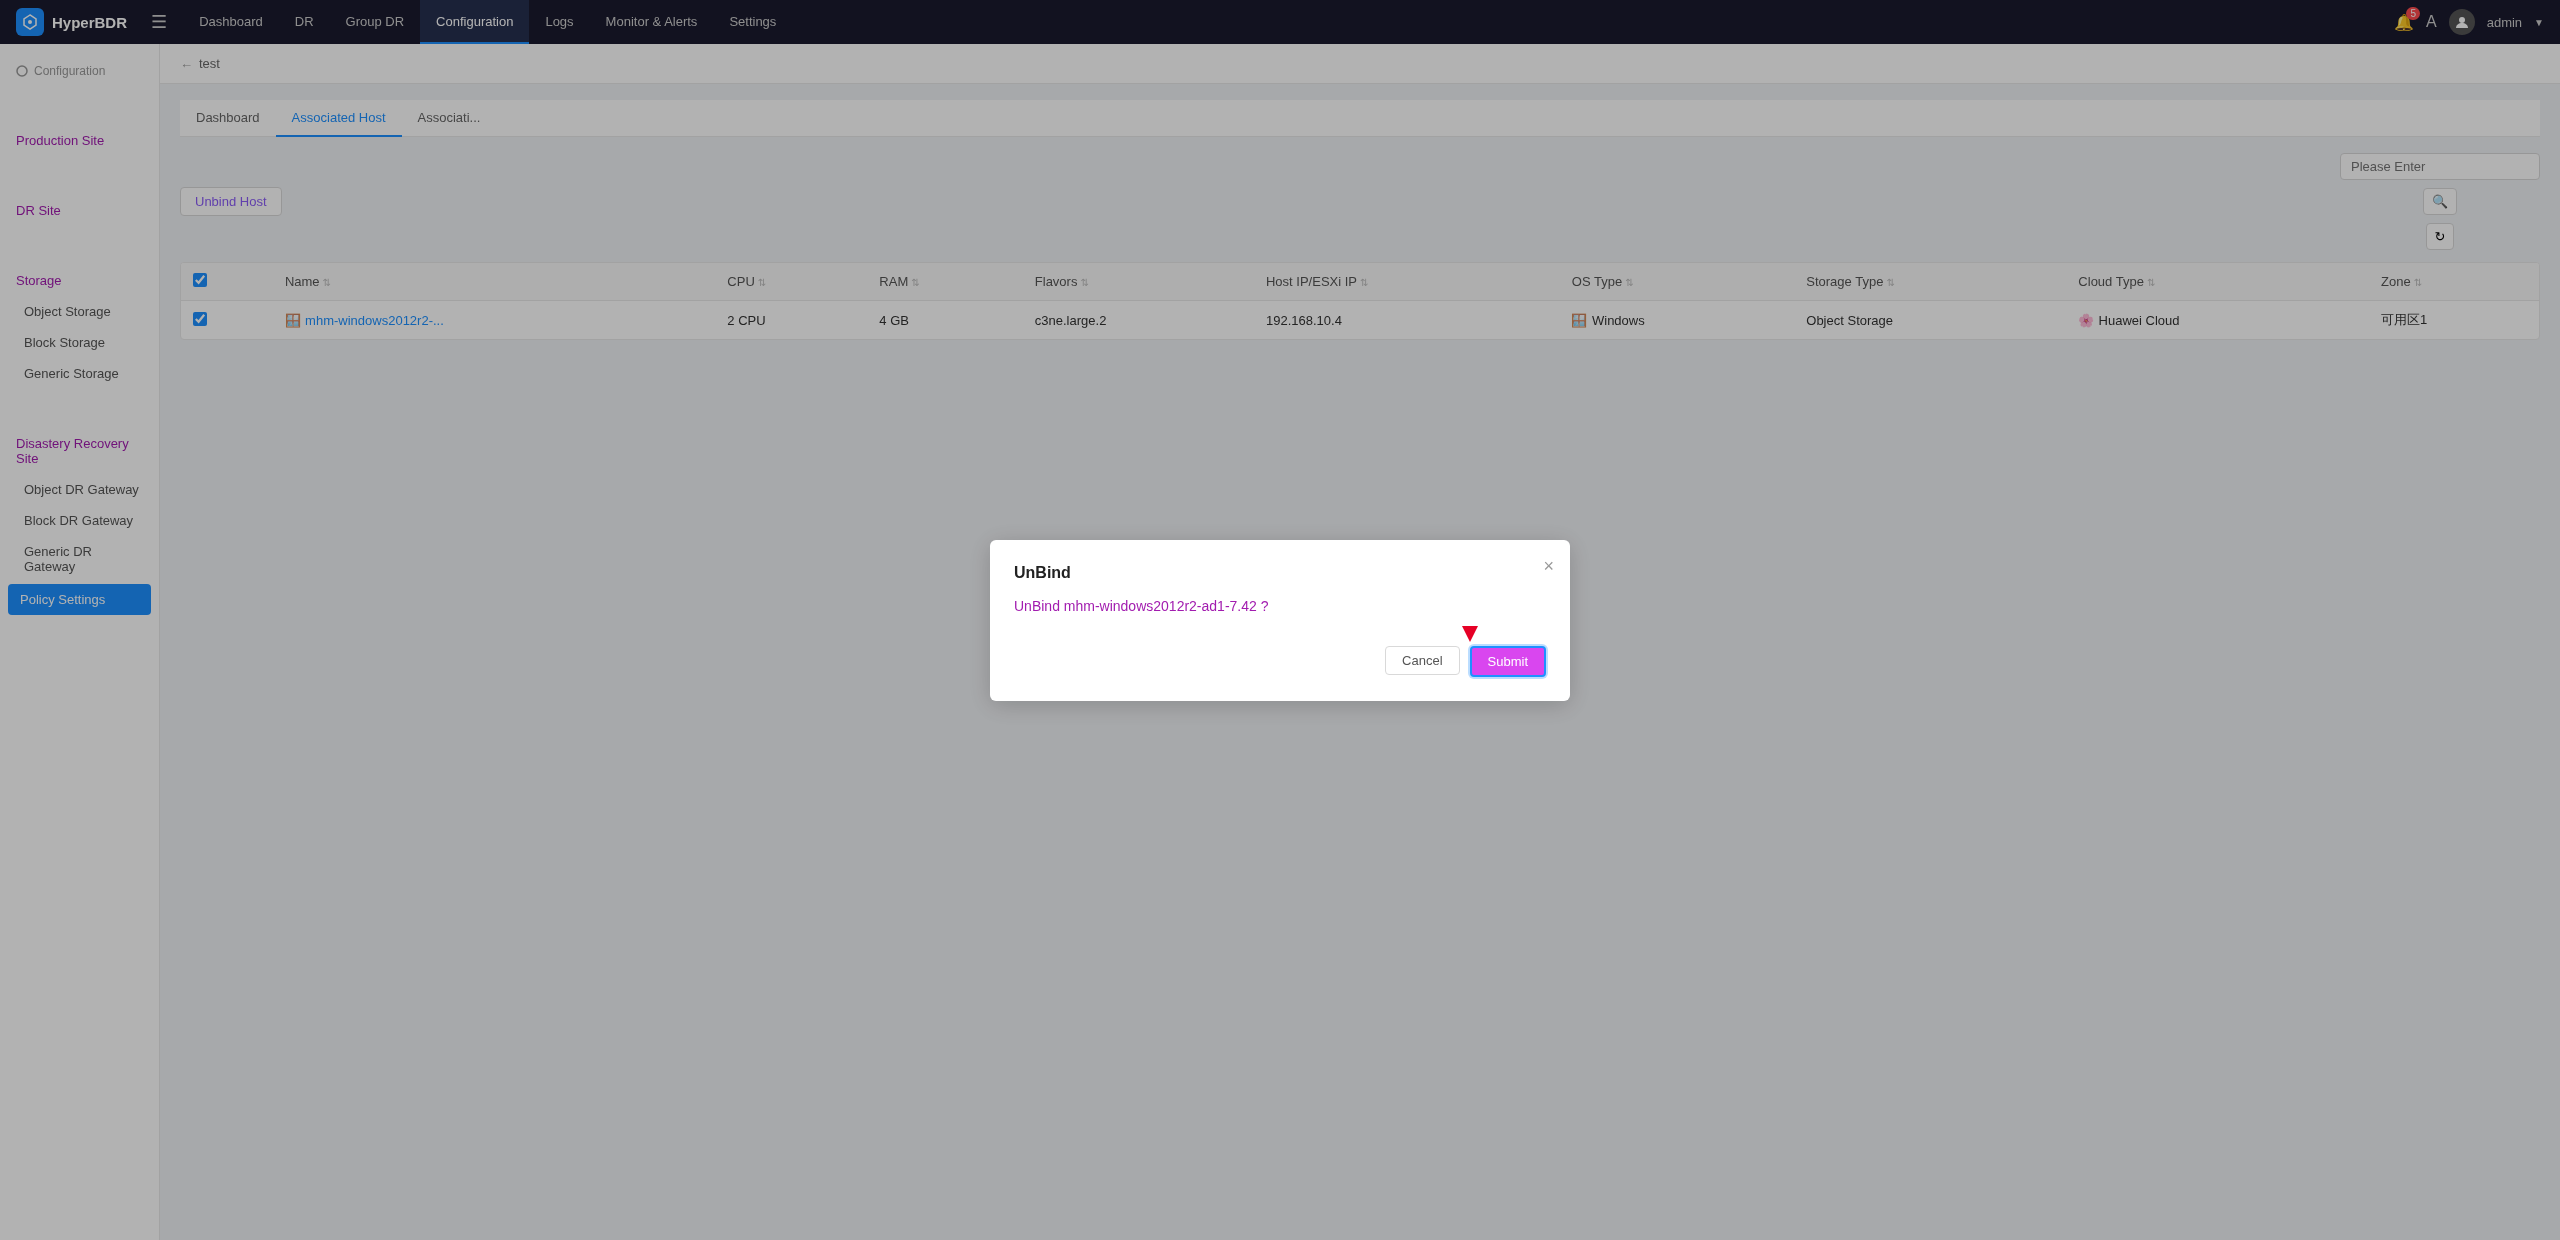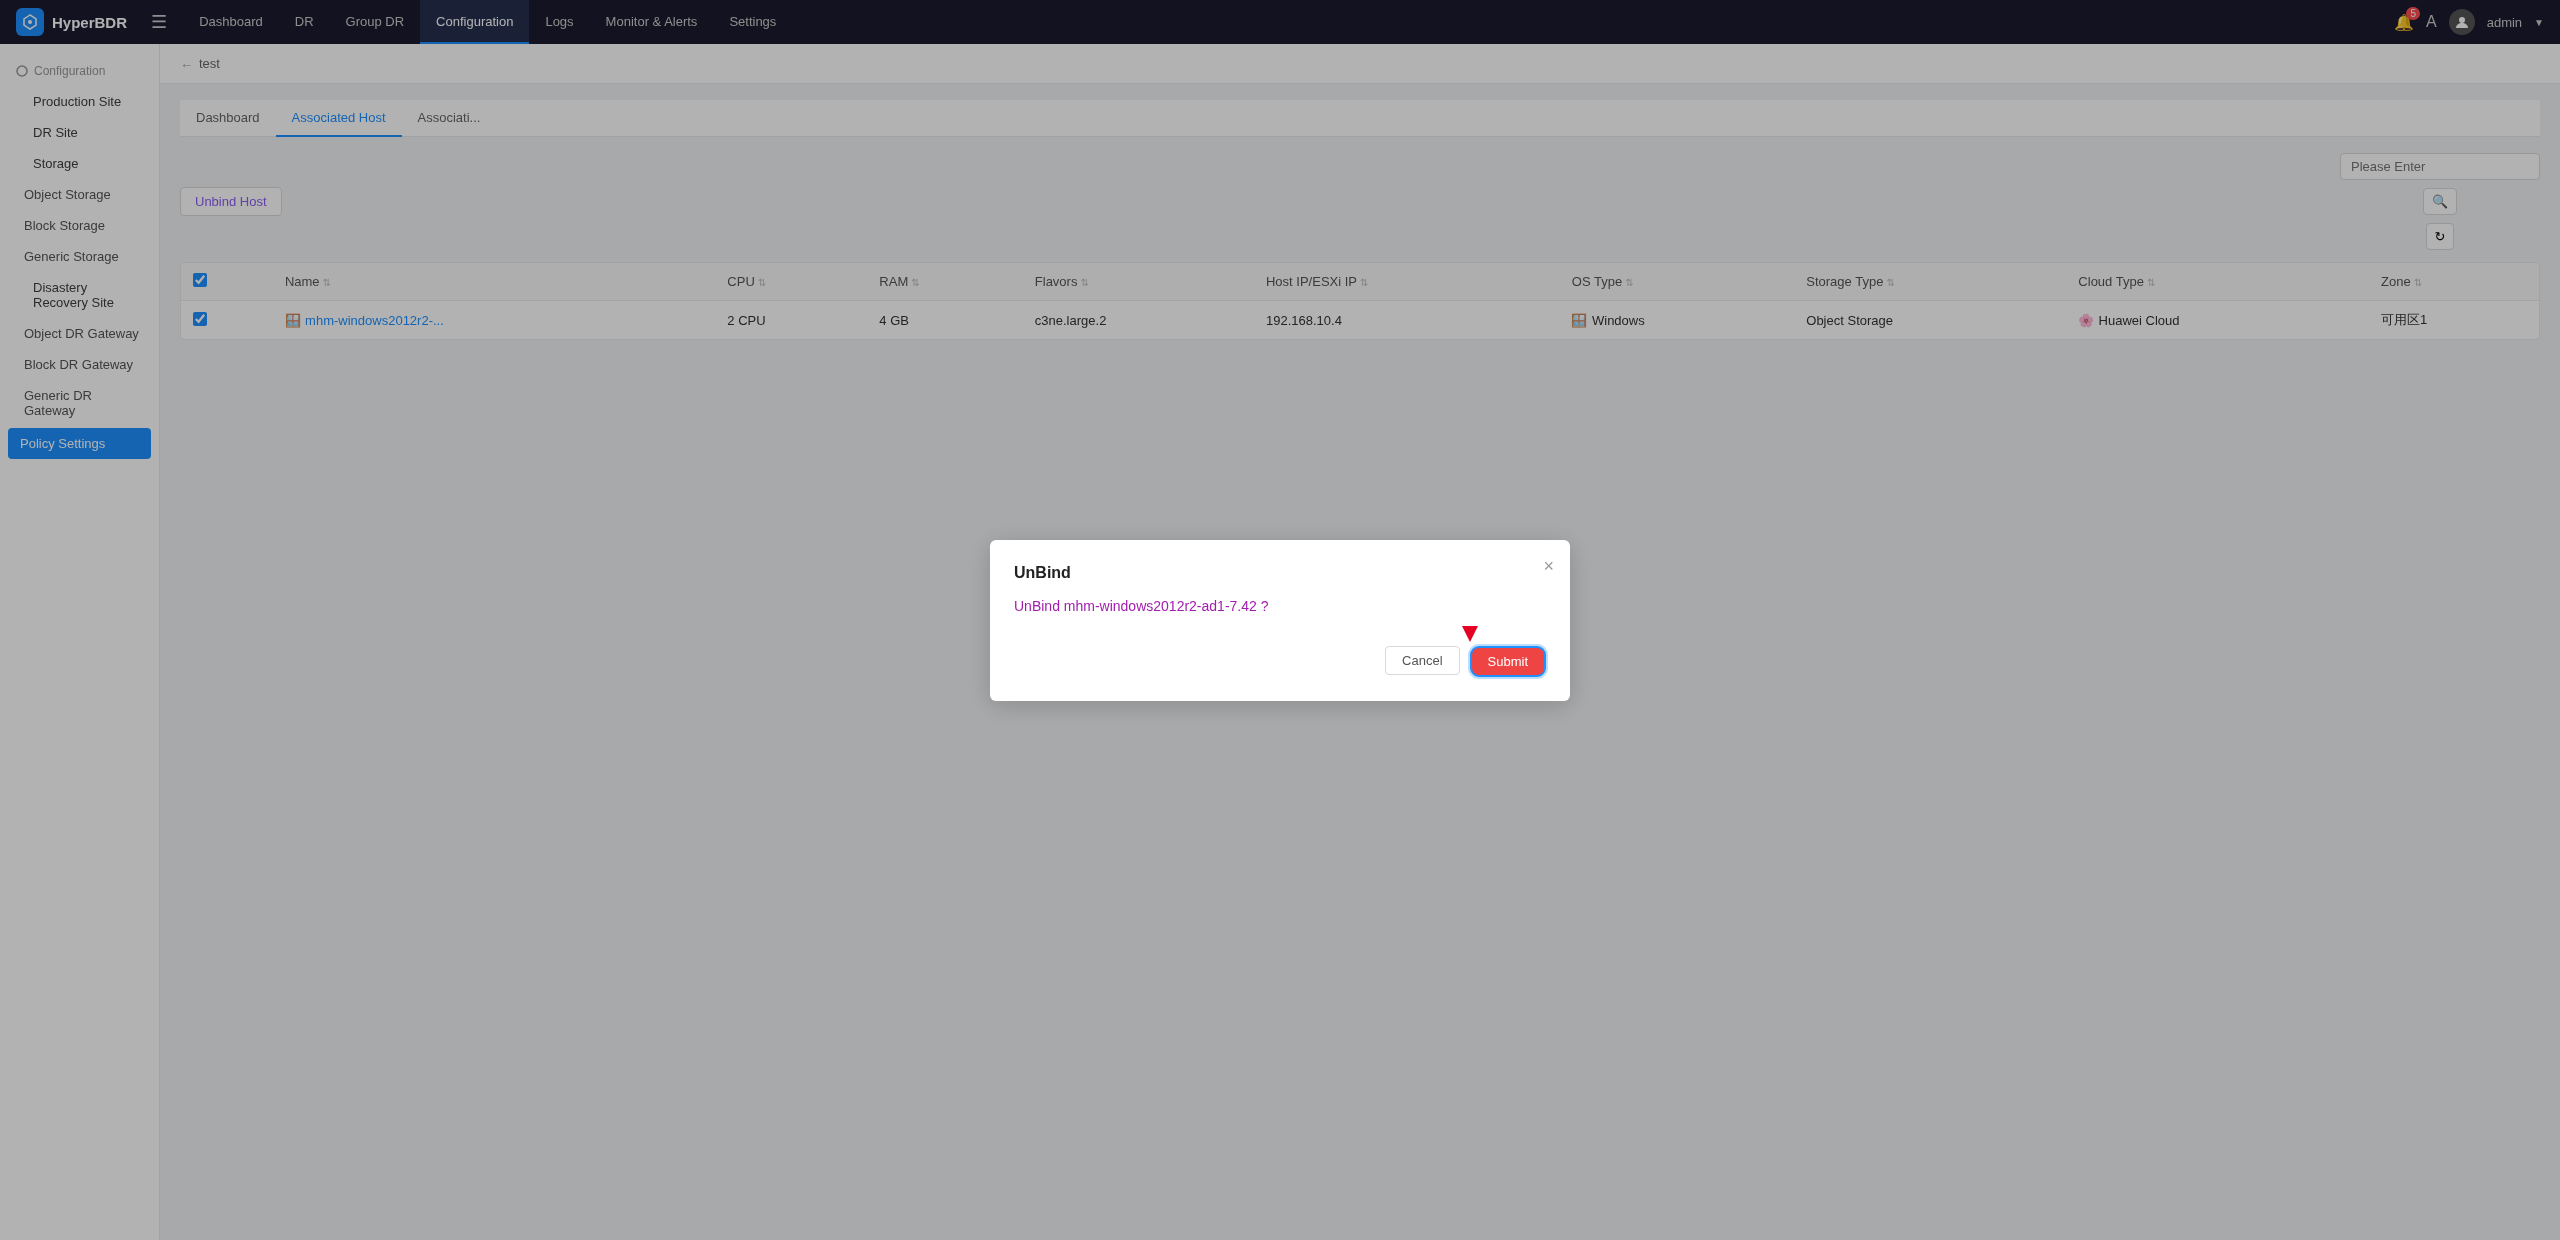--- a/index.html
+++ b/index.html
@@ -48,21 +48,21 @@
     }
     .sidebar-section-title {
       padding: 8px 16px; font-size: 12px; color: #999; font-weight: 500;
       display: flex; align-items: center; gap: 6px;
     }
     .sidebar-item {
       padding: 8px 16px 8px 24px; cursor: pointer; font-size: 13px; color: #555;
       display: flex; align-items: center; gap: 8px;
     }
     .sidebar-item.active { background: #1e90ff; color: #fff; border-radius: 4px; margin: 2px 8px; padding: 8px 12px; }
-    .sidebar-item.parent { font-weight: 500; color: #404040; padding-left: 33px; }
+    .sidebar-item.parent { font-weight: 500; color: #a21caf; padding-left: 16px; margin-top: 39px; }
 
     
     .main { flex: 1; display: flex; flex-direction: column; overflow: hidden; }
 
     
     .breadcrumb { padding: 12px 20px; display: flex; align-items: center; gap: 6px; font-size: 13px; color: #666; background: #fff; border-bottom: 1px solid #e8e8e8; }
     .breadcrumb-arrow { color: #999; }
 
     
     .content { padding: 16px 20px; flex: 1; overflow-y: auto; }
@@ -119,22 +119,22 @@
       position: absolute; top: 16px; right: 16px;
       cursor: pointer; font-size: 18px; color: #999;
       background: none; border: none;
     }
     .modal-footer { display: flex; justify-content: flex-end; gap: 10px; align-items: flex-start; }
     .btn-cancel {
       padding: 6px 16px; border: 1px solid #d9d9d9; background: #fff;
       border-radius: 4px; cursor: pointer; font-size: 13px; color: #555;
     }
     .btn-submit {
-      padding: 6px 16px; border: 2px solid #1e90ff; background: #ef4444;
-      border-radius: 9px; cursor: pointer; font-size: 13px; color: #fff;
+      padding: 6px 16px; border: 2px solid #1e90ff; background: #d946ef;
+      border-radius: 4px; cursor: pointer; font-size: 13px; color: #fff;
       font-weight: 500; box-shadow: 0 0 0 2px rgba(30,144,255,0.3);
     }
     .arrow-down-red {
       display: inline-block;
       width: 0; height: 0;
       border-left: 8px solid transparent;
       border-right: 8px solid transparent;
       border-top: 16px solid #e60026;
       position: absolute;
       top: -20px;

